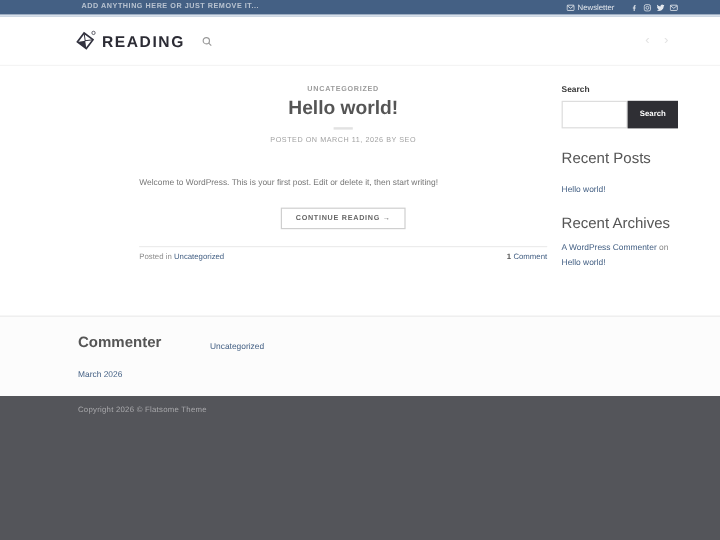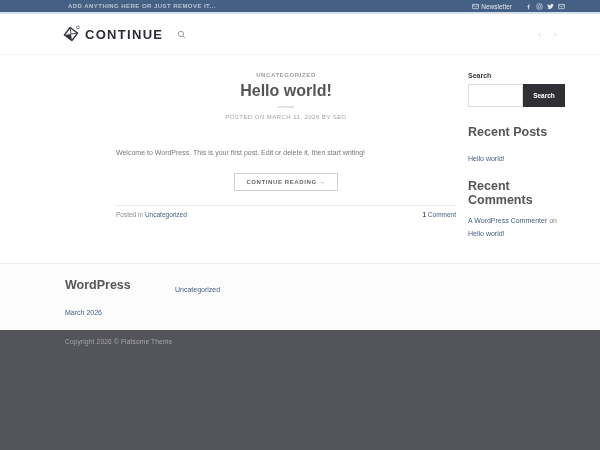--- a/index.html
+++ b/index.html
@@ -52,21 +52,21 @@
 
   
   .sidebar { width:97px; margin-left:auto; }
   .search-title { font-size:7px; font-weight:700; color:#3a3a3a; margin-bottom:5px; }
   .search-form { display:flex; height:23px; }
   .search-input { flex:1; min-width:0; border:1px solid #ddd; background:#fff;
     font-size:7px; padding:0 3px; }
   .search-btn { width:42px; border:none; background:var(--search_button_bg,#2f2f34);
     color:#fff; font-size:6.5px; font-weight:600; cursor:pointer;
     font-family:"Liberation Sans", sans-serif; }
-  .widget-title { font-size:12.5px; font-weight:700; color:var(--heading,#555); }
+  .widget-title { font-size:12.5px; font-weight:400; color:var(--heading,#555); }
   .wt-posts { margin:18px 0 8px; }
   .wt-comments { margin:14px 0 8px; }
   .widget-link { font-size:7px; line-height:1.6; display:inline-block; }
   .comment-line { font-size:7px; color:#888; line-height:1.85; }
 
   
   .footer-widgets { height:67px; background:#fcfcfc; border-top:1px solid #ececec;
     display:flex; padding:14px 35px 0 65px; }
   .fw-col { width:110px; }
   .fw-title { font-size:12.5px; font-weight:700; color:var(--heading,#555);
@@ -122,21 +122,21 @@
 <div class="header">
   <div class="logo">
     <svg width="18" height="18" viewBox="0 0 26 26">
       <g transform="rotate(-8 13 13)" stroke="#32323f" fill="none" stroke-width="2">
         <polygon points="13,3.5 22.5,13 13,22.5 3.5,13"></polygon>
         <polygon points="3.5,13 13,13 13,22.5" fill="#32323f" stroke="none"></polygon>
         <path d="M13 3.5V13h9.5" stroke-width="1.2"></path>
       </g>
       <circle cx="23" cy="3.5" r="2" fill="none" stroke="#32323f" stroke-width="0.9"></circle>
     </svg>
-    <span class="logo-text">CONTINUE</span>
+    <span class="logo-text">READING</span>
   </div>
   <span class="hdr-search">
     <svg width="9" height="9" viewBox="0 0 24 24" fill="none" stroke="#9a9a9a" stroke-width="2.6">
         <circle cx="10.5" cy="10.5" r="7"></circle>
         <path d="M15.8 15.8L21.5 21.5"></path>
       </svg>
   </span>
   <div class="hdr-arrows">
     <span>‹</span>
     <span>›</span>
@@ -167,33 +167,33 @@
   </div>
 
   <div class="sidebar">
     <div class="search-title">Search</div>
     <div class="search-form">
       <input class="search-input" type="text" value="" style="">
       <button class="search-btn">Search</button>
     </div>
     <div class="widget-title wt-posts">Recent Posts</div>
     <a class="lnk widget-link">Hello world!</a>
-    <div class="widget-title wt-comments">Recent Comments</div>
+    <div class="widget-title wt-comments">Recent Archives</div>
     <div class="comment-line">
       <a class="lnk">A WordPress Commenter</a>
       <span>on</span><br>
       <a class="lnk">Hello world!</a>
     </div>
   </div>
 
 </div>
 
 <div class="footer-widgets">
   <div class="fw-col">
-    <div class="fw-title">WordPress</div>
+    <div class="fw-title">Commenter</div>
     <a class="lnk fw-link">March 2026</a>
   </div>
   <div class="fw-col">
     <a class="lnk fw-link">Uncategorized</a>
   </div>
 </div>
 
 <div class="dark-footer">
   <div class="copyright">Copyright 2026 © Flatsome Theme</div>
 </div>

